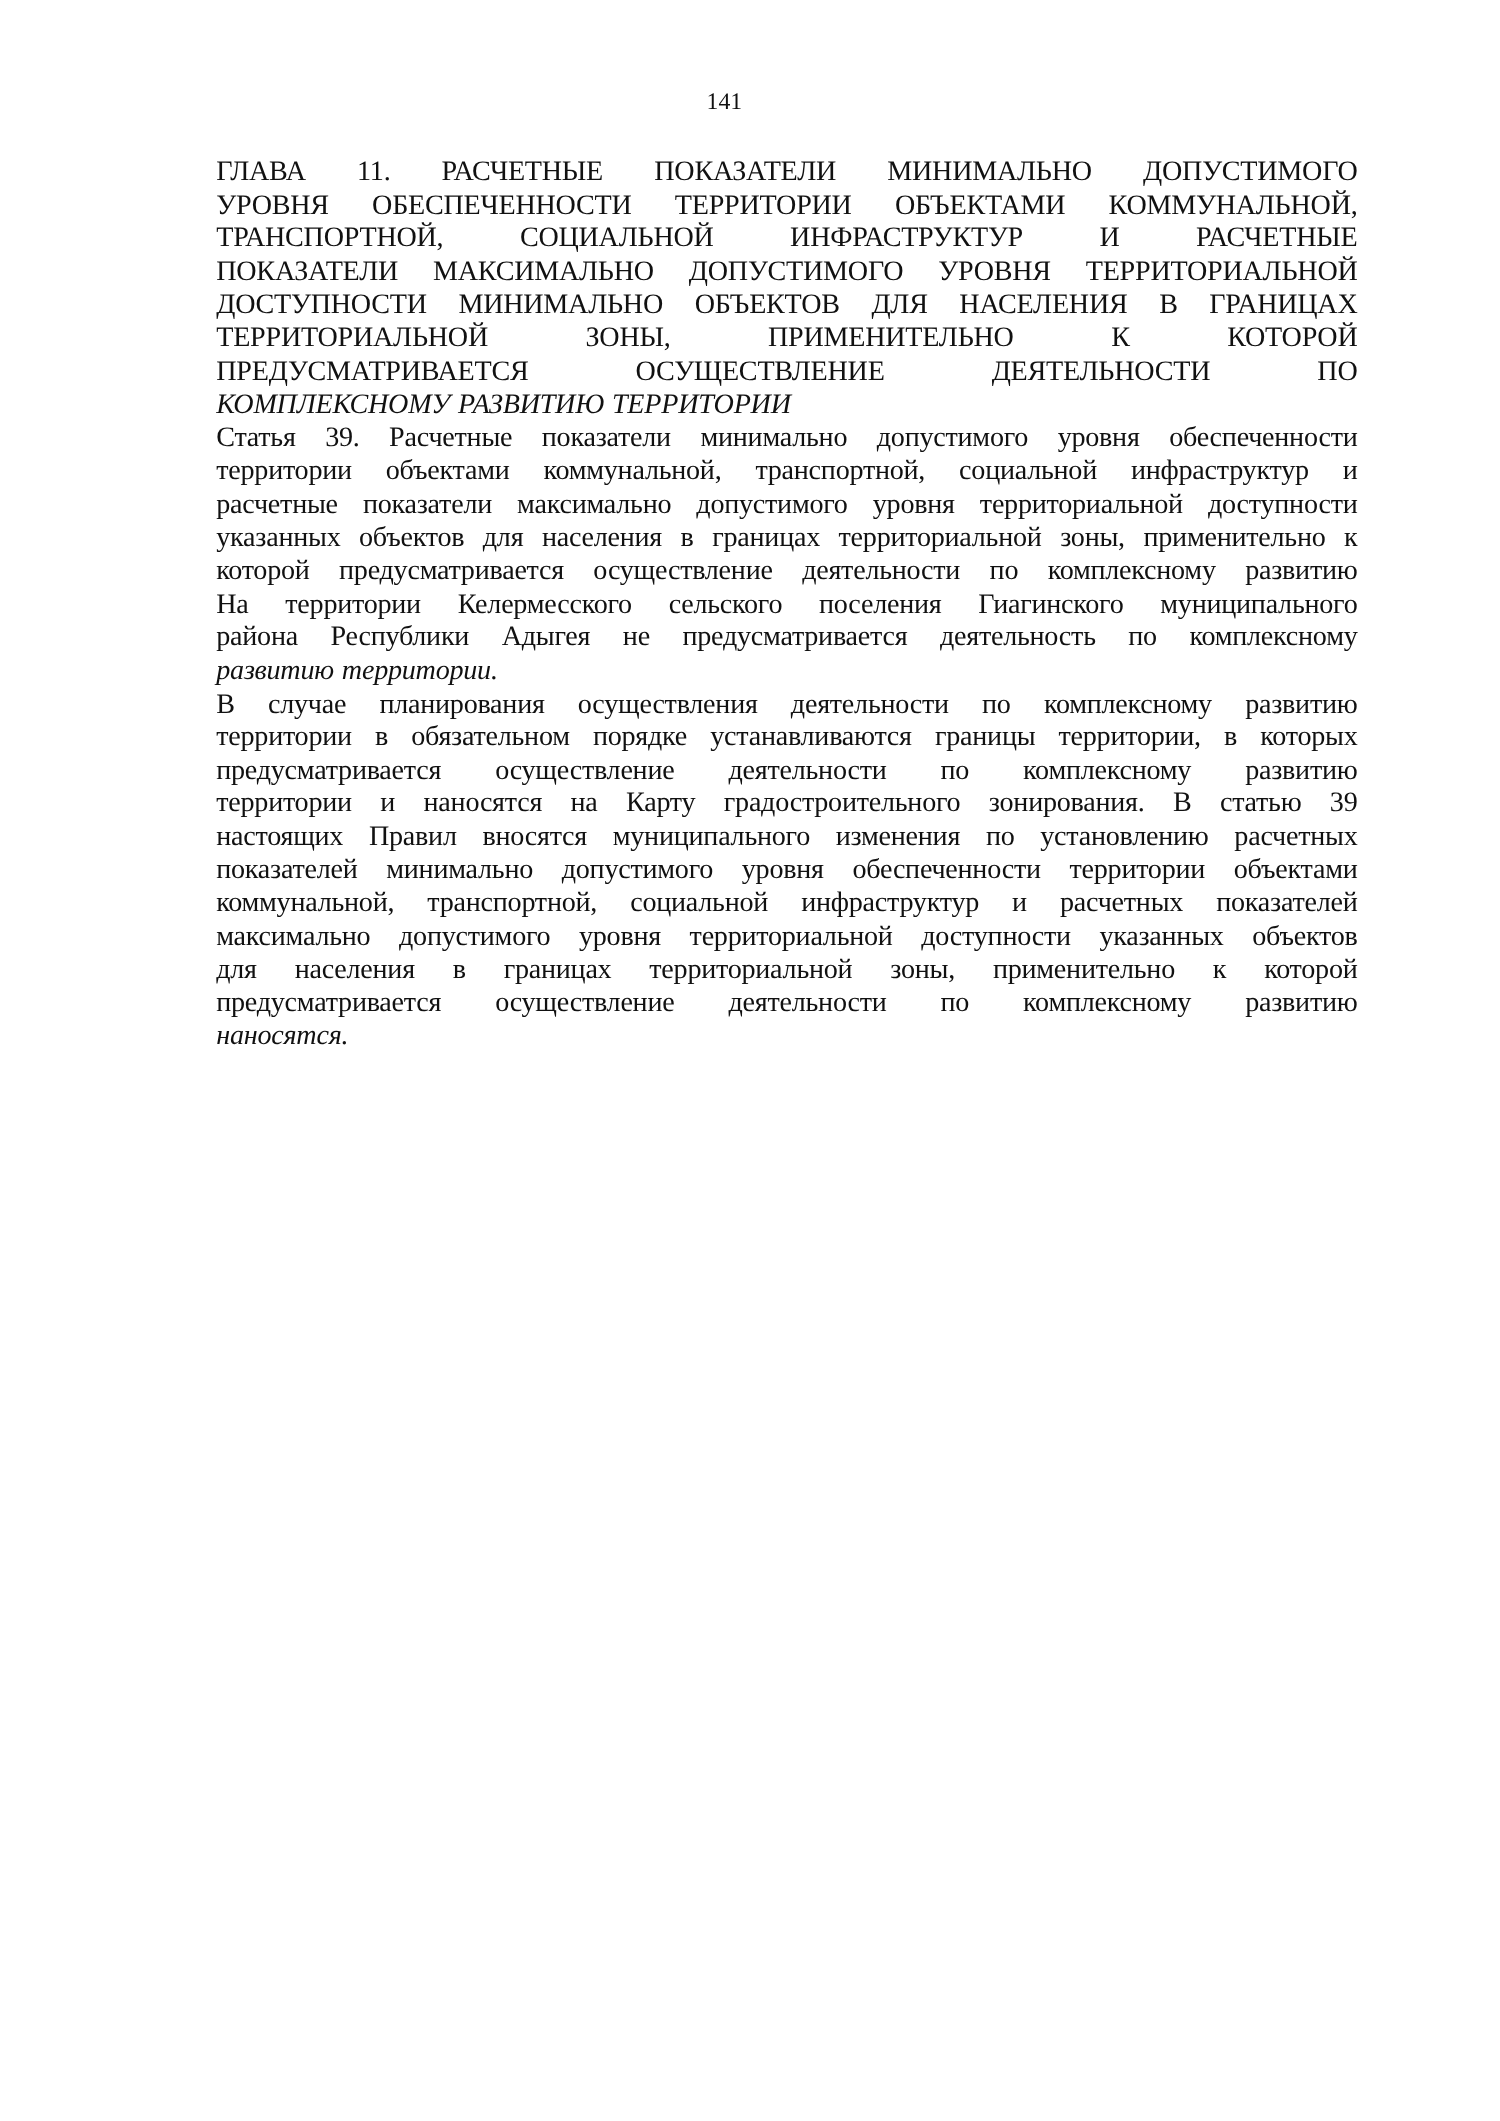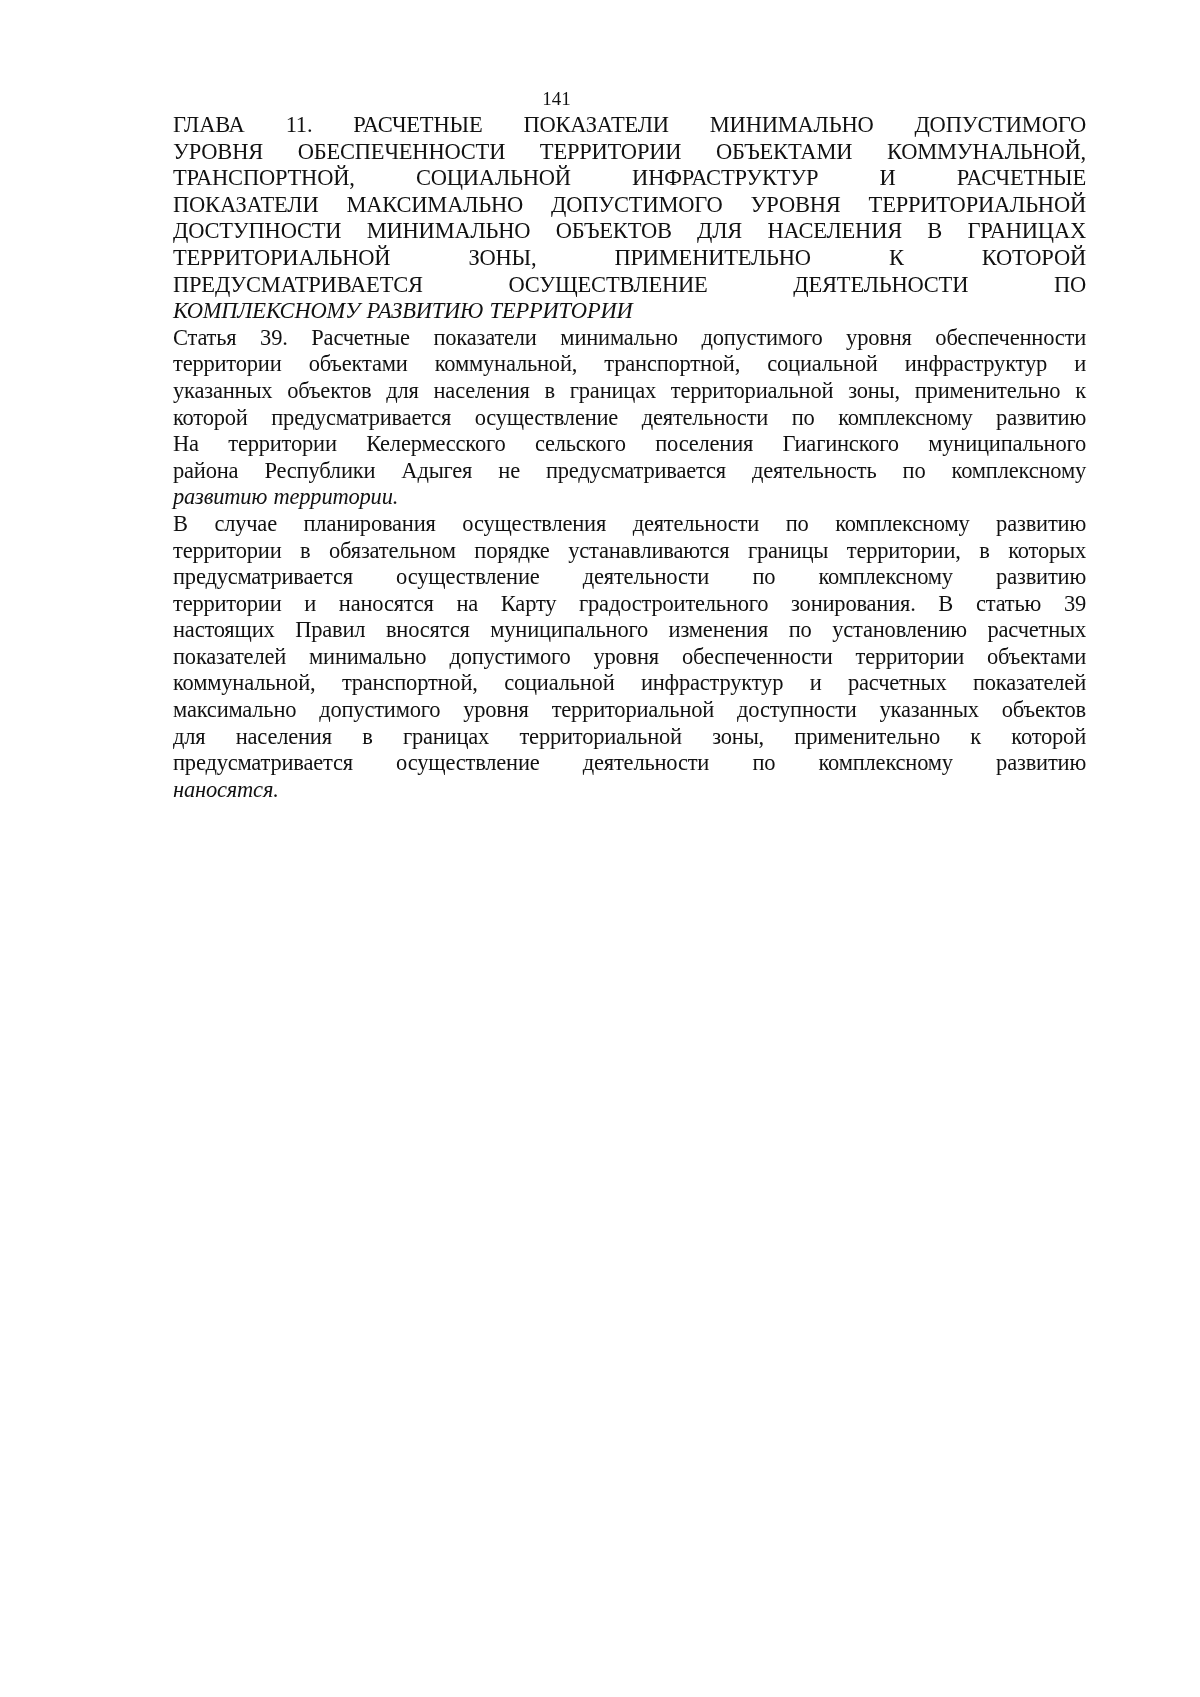--- a/index.html
+++ b/index.html
@@ -10,30 +10,31 @@
     body {
       width: 1200px;
       height: 1697px;
       position: relative;
       overflow: hidden;
       font-family: "Liberation Serif", "DejaVu Serif", serif;
       color: #111111;
     }
     .page-number {
       position: absolute;
-      top: 87px;
+      top: 70px;
       left: 0;
       width: 1113px;
       text-align: center;
       font-size: 19px;
       line-height: 24px;
+      padding-left: 23px;
     }
     .content {
       position: absolute;
-      top: 112px;
+      top: 124px;
       left: 173px;
       width: 913px;
     }
     .block {
       font-size: 22.5px;
       line-height: 26.6px;
       text-align: justify;
       text-align-last: left;
       margin: 0;
       letter-spacing: -0.2px;
@@ -68,20 +69,21 @@
     <span class="line">ПОКАЗАТЕЛИ МАКСИМАЛЬНО ДОПУСТИМОГО УРОВНЯ ТЕРРИТОРИАЛЬНОЙ</span>
     <span class="line">ДОСТУПНОСТИ МИНИМАЛЬНО ОБЪЕКТОВ ДЛЯ НАСЕЛЕНИЯ В ГРАНИЦАХ</span>
     <span class="line">ТЕРРИТОРИАЛЬНОЙ ЗОНЫ, ПРИМЕНИТЕЛЬНО К КОТОРОЙ</span>
     <span class="line">ПРЕДУСМАТРИВАЕТСЯ ОСУЩЕСТВЛЕНИЕ ДЕЯТЕЛЬНОСТИ ПО</span>
     <span class="line last">КОМПЛЕКСНОМУ РАЗВИТИЮ ТЕРРИТОРИИ</span>
   </div>
 
   <div class="block para">
     <span class="line">Статья 39. Расчетные показатели минимально допустимого уровня обеспеченности</span>
     <span class="line">территории объектами коммунальной, транспортной, социальной инфраструктур и</span>
+    <span class="line">расчетные показатели максимально допустимого уровня территориальной доступности</span>
     <span class="line">указанных объектов для населения в границах территориальной зоны, применительно к</span>
     <span class="line">которой предусматривается осуществление деятельности по комплексному развитию</span>
   </div>
 
   <div class="block para">
     <span class="line">На территории Келермесского сельского поселения Гиагинского муниципального</span>
     <span class="line">района Республики Адыгея не предусматривается деятельность по комплексному</span>
     <span class="line last">развитию территории.</span>
   </div>
 

